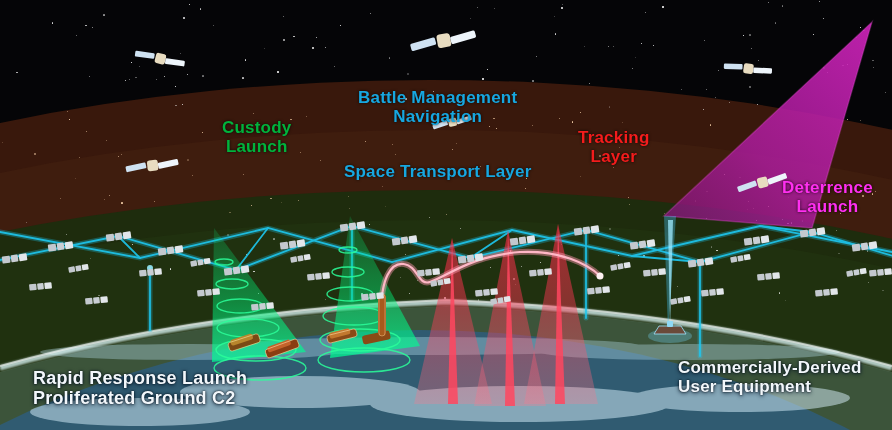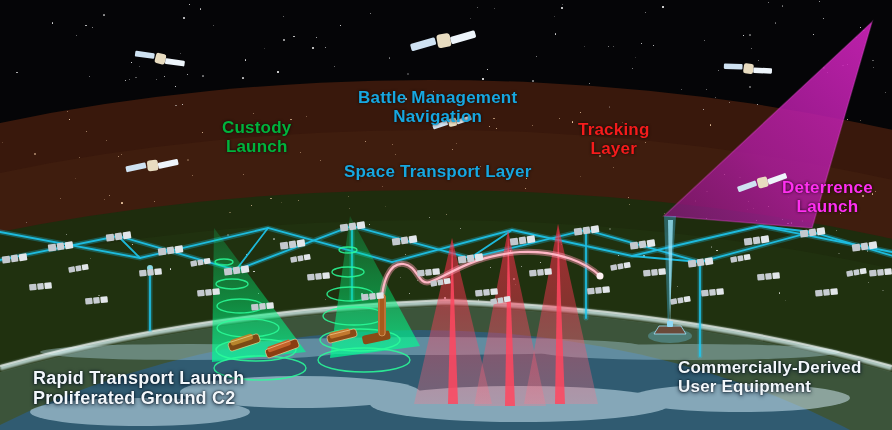--- a/index.html
+++ b/index.html
@@ -9,21 +9,21 @@
     font-family:"Liberation Sans","DejaVu Sans",sans-serif;
   }
   .layer{position:absolute;inset:0;}
   .lbl{
     position:absolute;text-align:center;line-height:1.12;
     font-weight:700;letter-spacing:.2px;white-space:pre-line;
     pointer-events:none;
   }
   .lbl.cy{color:#17a7e0;text-shadow:0 0 3px rgba(0,0,0,.85);}
   .lbl.gr{color:#00b33c;text-shadow:0 0 3px rgba(0,0,0,.85);}
-  .lbl.rd{color:#f41c1c;text-shadow:0 0 3px rgba(0,0,0,.85);}
+  .lbl.rd{color:#f41c1c;text-shadow:0 0 3px rgba(0,0,0,.85);margin-top:8px;}
   .lbl.mg{color:#ff2ff0;text-shadow:0 0 3px rgba(0,0,0,.85);}
   .lbl.wh{color:#f2f7fb;text-shadow:0 1px 4px rgba(0,20,40,.95),0 0 2px rgba(0,0,0,.9);text-align:left;}
   
   .sat{position:absolute;pointer-events:none;}
   .sat i{display:block;position:absolute;background:#d9dde2;border-radius:1px;}
   .sat .bus{background:#c9ced4;}
   .star{position:absolute;background:#fff;border-radius:50%;opacity:.85;}
 </style>
 </head>
 <body>
@@ -705,19 +705,19 @@
   <div class="layer" id="labels">
       <div class="lbl gr" style="left: 222px; top: 118px; font-size: 17px; color: rgb(0, 179, 60);">Custody
 Launch</div>
       <div class="lbl cy" style="left: 358px; top: 88px; font-size: 17px; color: rgb(23, 167, 224);">Battle Management
 Navigation</div>
       <div class="lbl cy" style="left: 344px; top: 162px; font-size: 17px; color: rgb(23, 167, 224);">Space Transport Layer</div>
       <div class="lbl rd" style="left: 578px; top: 120px; font-size: 17px; color: rgb(244, 28, 28);">Tracking
 Layer</div>
       <div class="lbl mg" style="left: 782px; top: 178px; font-size: 17px; color: rgb(255, 47, 240);">Deterrence
 Launch</div>
-      <div class="lbl wh" style="left: 33px; top: 368px; font-size: 18px; color: rgb(242, 247, 251);">Rapid Transport Launch
+      <div class="lbl wh" style="left: 33px; top: 368px; font-size: 18px; color: rgb(242, 247, 251);">Rapid Response Launch
 Proliferated Ground C2</div>
       <div class="lbl wh" style="left: 678px; top: 358px; font-size: 17px; color: rgb(242, 247, 251);">Commercially-Derived
 User Equipment</div>
     </div>
 
 </div>
 
 </body></html>

